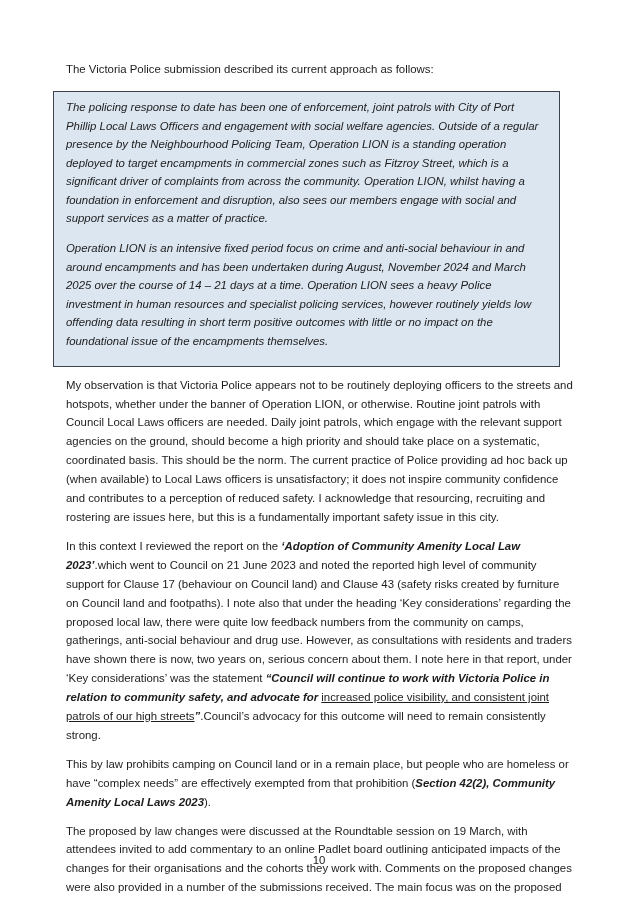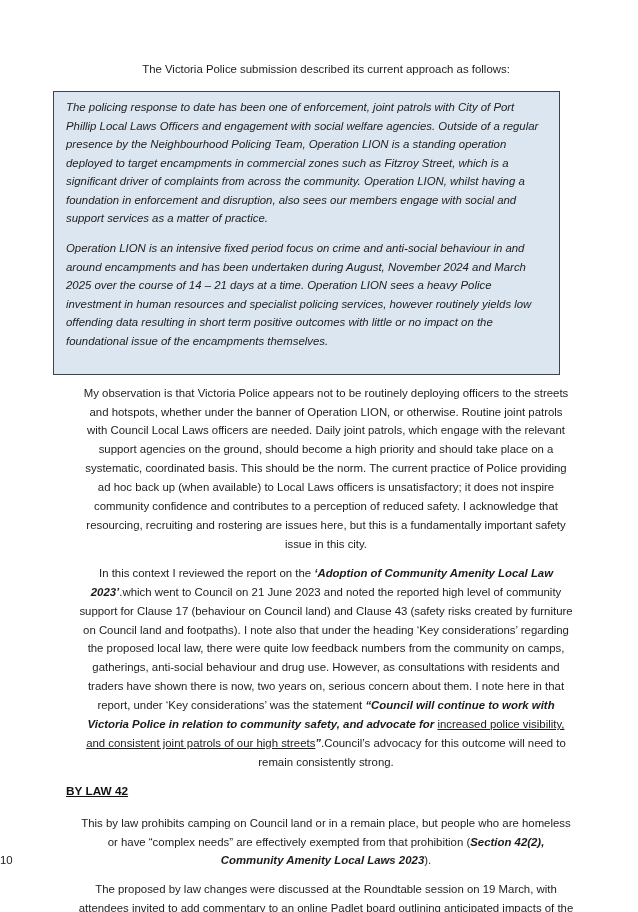--- a/index.html
+++ b/index.html
@@ -28,47 +28,46 @@
     color: #111111;
   }
   .heading2 {
     font-size: 11.8px;
     font-weight: bold;
     text-decoration: underline;
     margin: 6px 0 13px 0;
     color: #111111;
   }
   p.body-para {
-    margin: 0 0 10px 12px;
-    text-align: center;
+    margin: 0 0 10px 0;
   }
   .quote-box {
     box-sizing: border-box;
     margin: 0 0 9px -13px;
     width: 507px;
     border: 1.5px solid #3d4350;
     background: #dce6f1;
-    padding: 6px 13px 7px 12px;
+    padding: 6px 13px 13px 12px;
     font-style: italic;
     line-height: 18.6px;
   }
   .quote-box p {
     margin: 0 0 11px 0;
   }
   .quote-box p:last-child {
-    margin-bottom: 16px;
+    margin-bottom: 2px;
   }
   .it { font-style: italic; font-weight: bold; }
   .itu { text-decoration: underline; }
   .page-number {
     position: absolute;
     bottom: 42px;
     left: 0;
     right: 0;
-    text-align: left;
+    text-align: center;
     font-size: 11.4px;
     color: #1c1c1c;
   }
 </style>
 </head>
 <body>
 
 <div class="page">
 
 
@@ -76,21 +75,20 @@
 
   <div class="quote-box">
     <p>The policing response to date has been one of enforcement, joint patrols with City of Port Phillip Local Laws Officers and engagement with social welfare agencies. Outside of a regular presence by the Neighbourhood Policing Team, Operation LION is a standing operation deployed to target encampments in commercial zones such as Fitzroy Street, which is a significant driver of complaints from across the community. Operation LION, whilst having a foundation in enforcement and disruption, also sees our members engage with social and support services as a matter of practice.</p>
     <p>Operation LION is an intensive fixed period focus on crime and anti-social behaviour in and around encampments and has been undertaken during August, November 2024 and March 2025 over the course of 14 – 21 days at a time. Operation LION sees a heavy Police investment in human resources and specialist policing services, however routinely yields low offending data resulting in short term positive outcomes with little or no impact on the foundational issue of the encampments themselves.</p>
   </div>
 
   <p class="body-para">My observation is that Victoria Police appears not to be routinely deploying officers to the streets and hotspots, whether under the banner of Operation LION, or otherwise. Routine joint patrols with Council Local Laws officers are needed. Daily joint patrols, which engage with the relevant support agencies on the ground, should become a high priority and should take place on a systematic, coordinated basis. This should be the norm. The current practice of Police providing ad hoc back up (when available) to Local Laws officers is unsatisfactory; it does not inspire community confidence and contributes to a perception of reduced safety. I acknowledge that resourcing, recruiting and rostering are issues here, but this is a fundamentally important safety issue in this city.</p>
 
   <p class="body-para"><span>In this context I reviewed the report on the </span><span class="it">‘Adoption of Community Amenity Local Law 2023’</span><span>.which went to Council on 21 June 2023 and noted the reported high level of community support for Clause 17 (behaviour on Council land) and Clause 43 (safety risks created by furniture on Council land and footpaths). I note also that under the heading ‘Key considerations’ regarding the proposed local law, there were quite low feedback numbers  from the community on camps, gatherings, anti-social behaviour and drug use. However, as consultations with residents and traders have shown there is now, two years on, serious concern about them. I note here in that report, under ‘Key considerations’ was the statement </span><span class="it">“Council will continue to work with Victoria Police in relation to community safety, and advocate for </span><span class="itu">increased police visibility, and consistent joint patrols of our high streets</span><span class="it">”</span><span>.Council’s advocacy for this outcome will need to remain consistently strong.</span></p>
 
-  <div class="heading2">BY LAW 42</div>
 
   <p class="body-para"><span>This by law prohibits camping on Council land or in a remain place, but people who are homeless or have “complex needs” are effectively exempted from that prohibition (</span><span class="it">Section 42(2), Community Amenity Local Laws 2023</span><span>).</span></p>
 
   <p class="body-para">The proposed by law changes were discussed at the Roundtable session on 19 March, with attendees invited to add commentary to an online Padlet board outlining anticipated impacts of the changes for their organisations and the cohorts they work with. Comments on the proposed changes were also provided in a number of the submissions received. The main focus was on the proposed</p>
 
   <div class="page-number">10</div>
 
 </div>
 
 </body></html>

